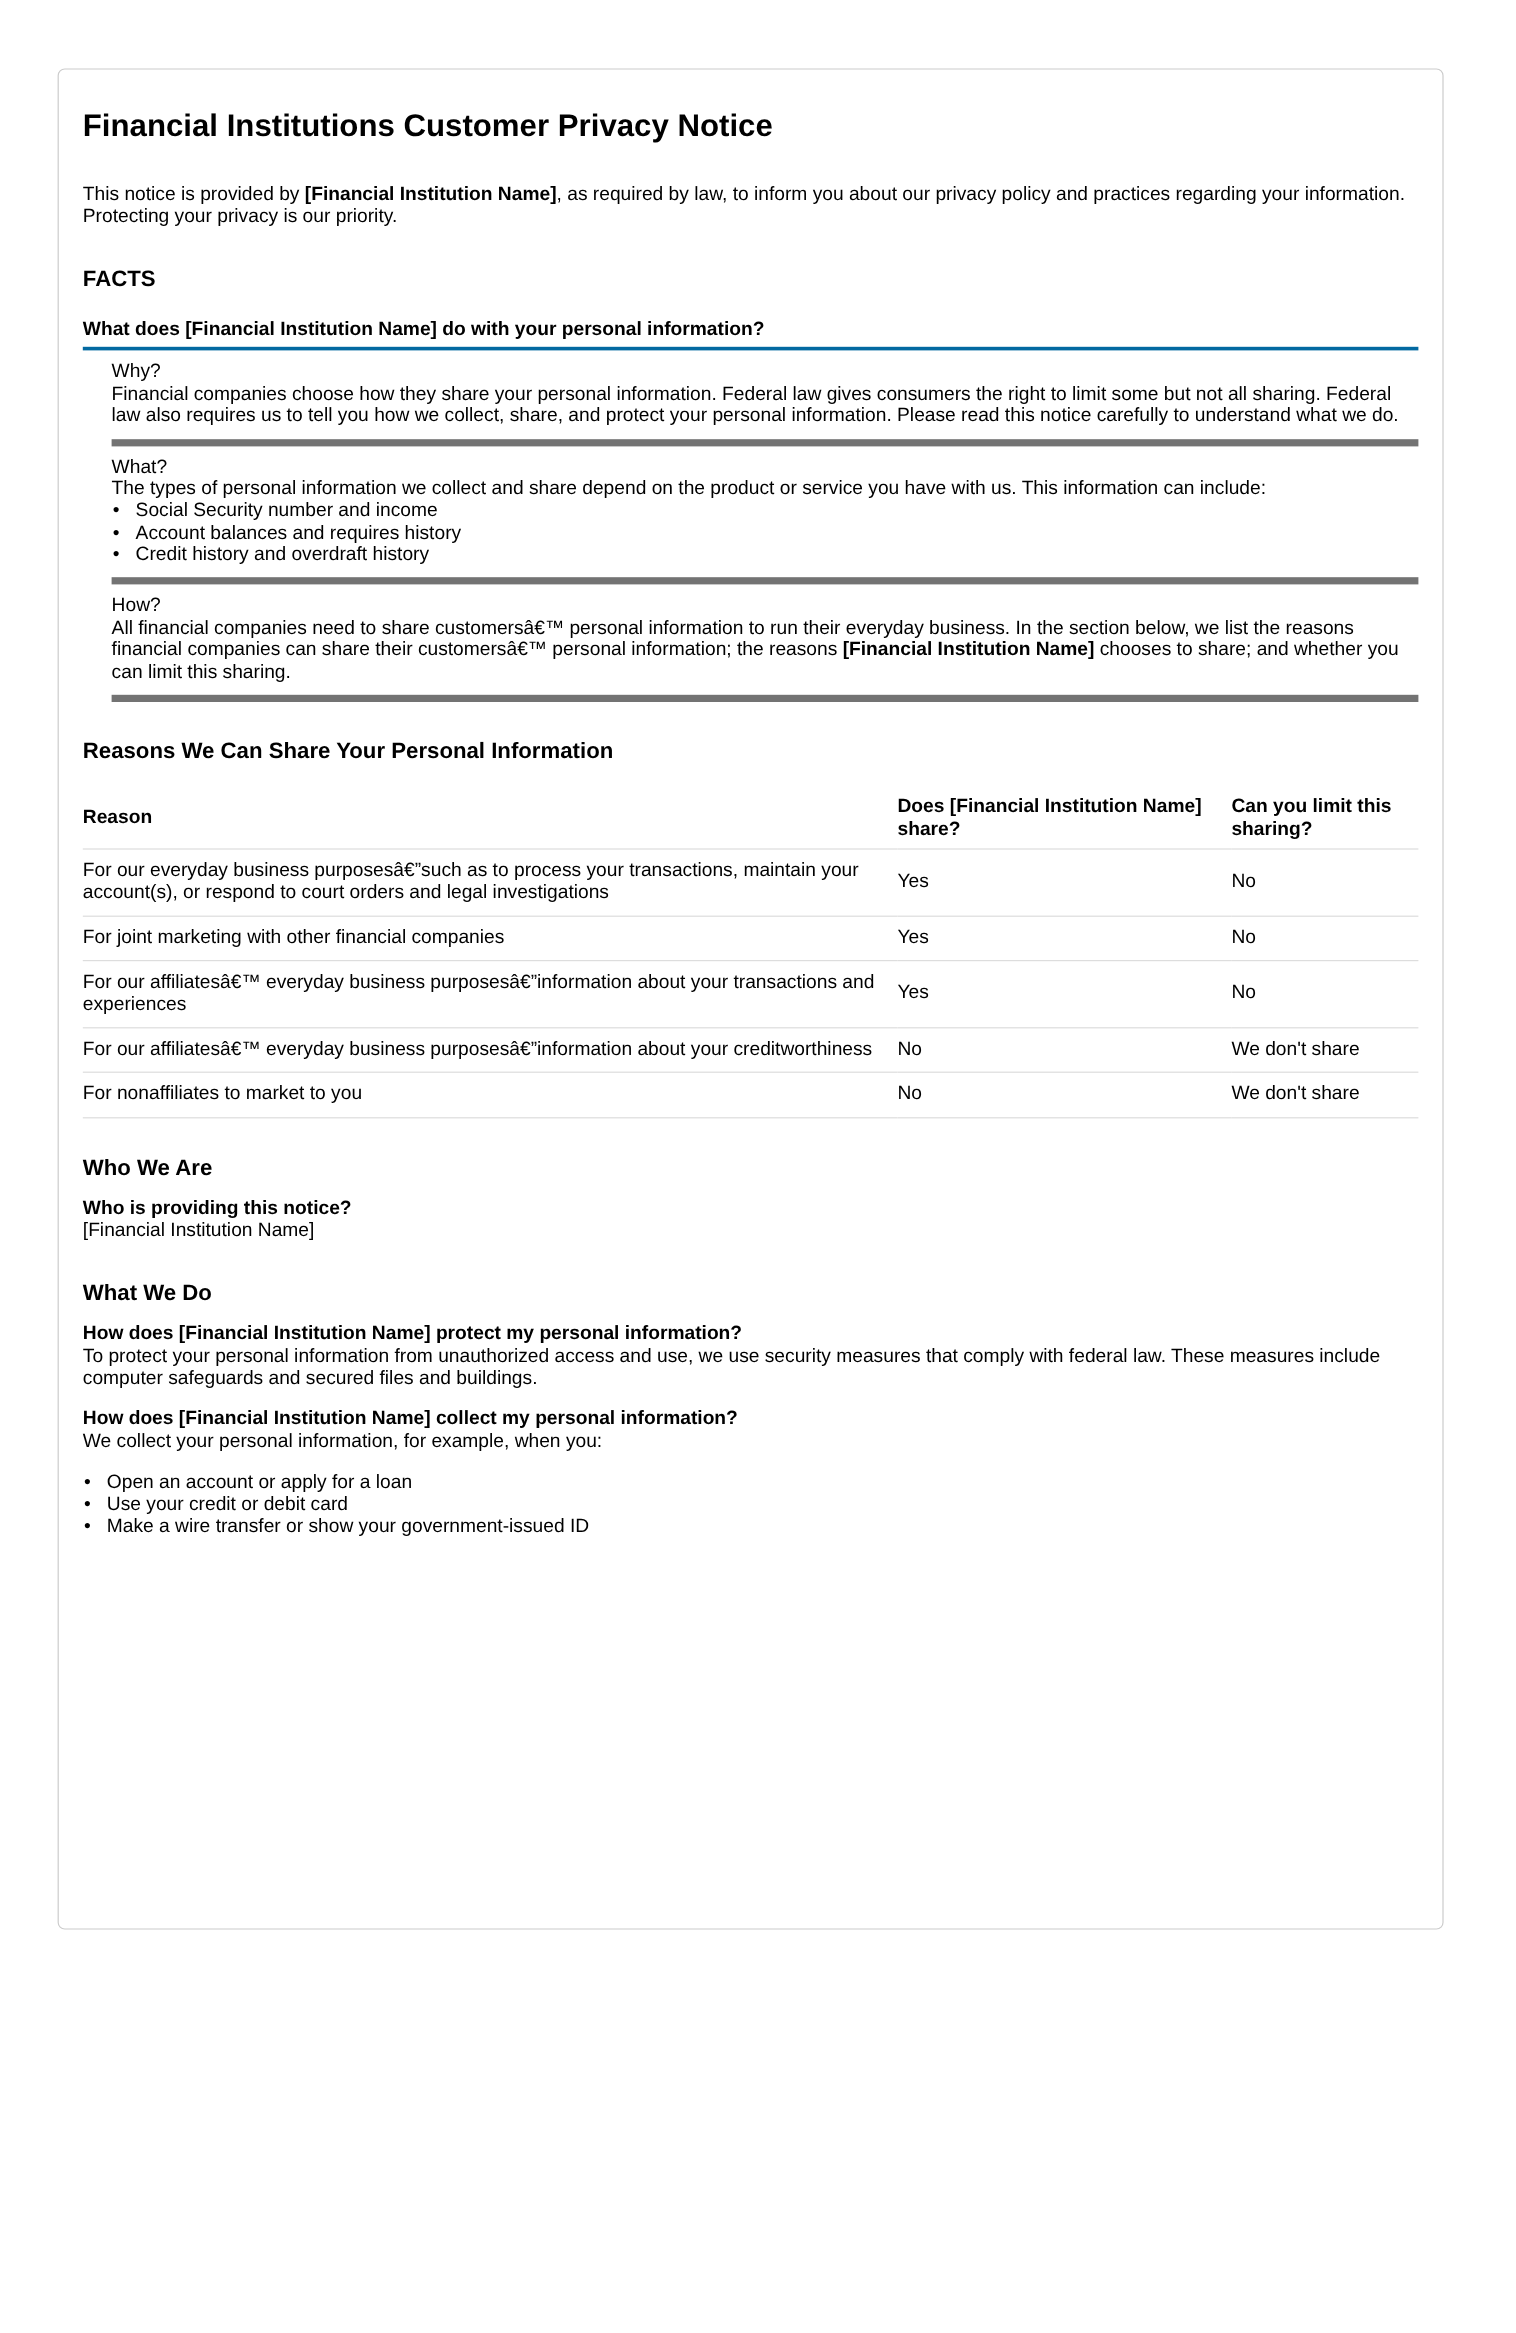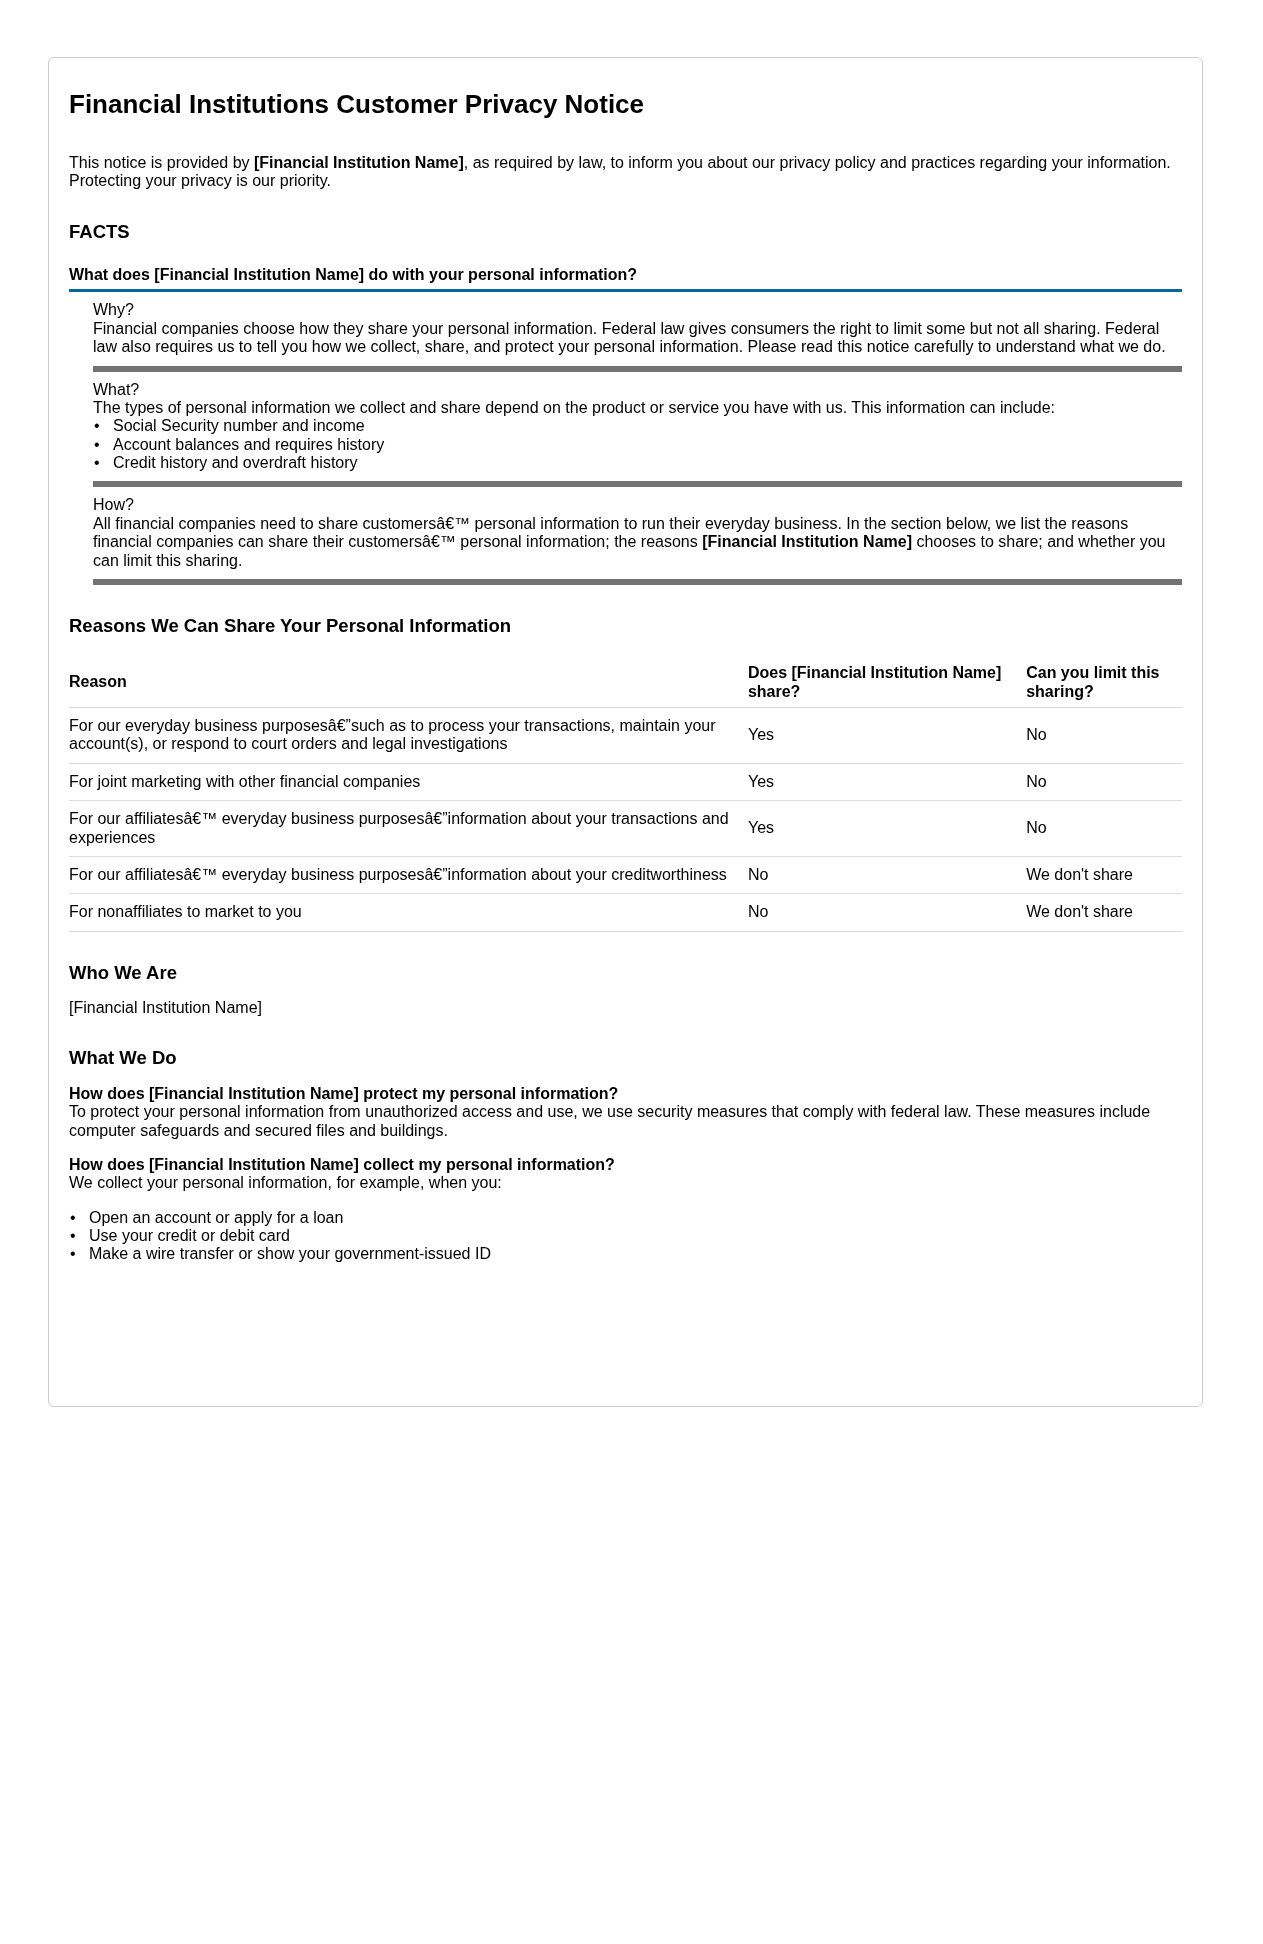--- a/index.html
+++ b/index.html
@@ -12,21 +12,21 @@
     width: 1263px;
     min-height: 1944px;
     font-family: "Liberation Sans", "DejaVu Sans", sans-serif;
     font-size: 16px;
     line-height: 1.15;
     color: #000000;
   }
   .card {
     box-sizing: border-box;
     width: 1155px;
-    height: 1350px;
+    height: 1551px;
     margin: 57px 0 0 48px;
     border: 1px solid #cccccc;
     border-radius: 6px;
     padding: 18px 20px;
     overflow: hidden;
     background: #ffffff;
   }
   h1.doc-title {
     font-size: 26px;
     line-height: 1.15;
@@ -167,20 +167,21 @@
           <td>For nonaffiliates to market to you</td>
           <td>No</td>
           <td>We don't share</td>
         </tr>
 
     </tbody>
   </table>
 
   <div class="section-h">Who We Are</div>
   <div class="qa">
+    <div class="q">Who is providing this notice?</div>
     <div class="a">[Financial Institution Name]</div>
   </div>
 
   <div class="section-h">What We Do</div>
 
   <div class="qa">
     <div class="q">How does [Financial Institution Name] protect my personal information?</div>
     <div class="a">To protect your personal information from unauthorized access and use, we use security measures that comply with federal law. These measures include computer safeguards and secured files and buildings.</div>
   </div>
 

